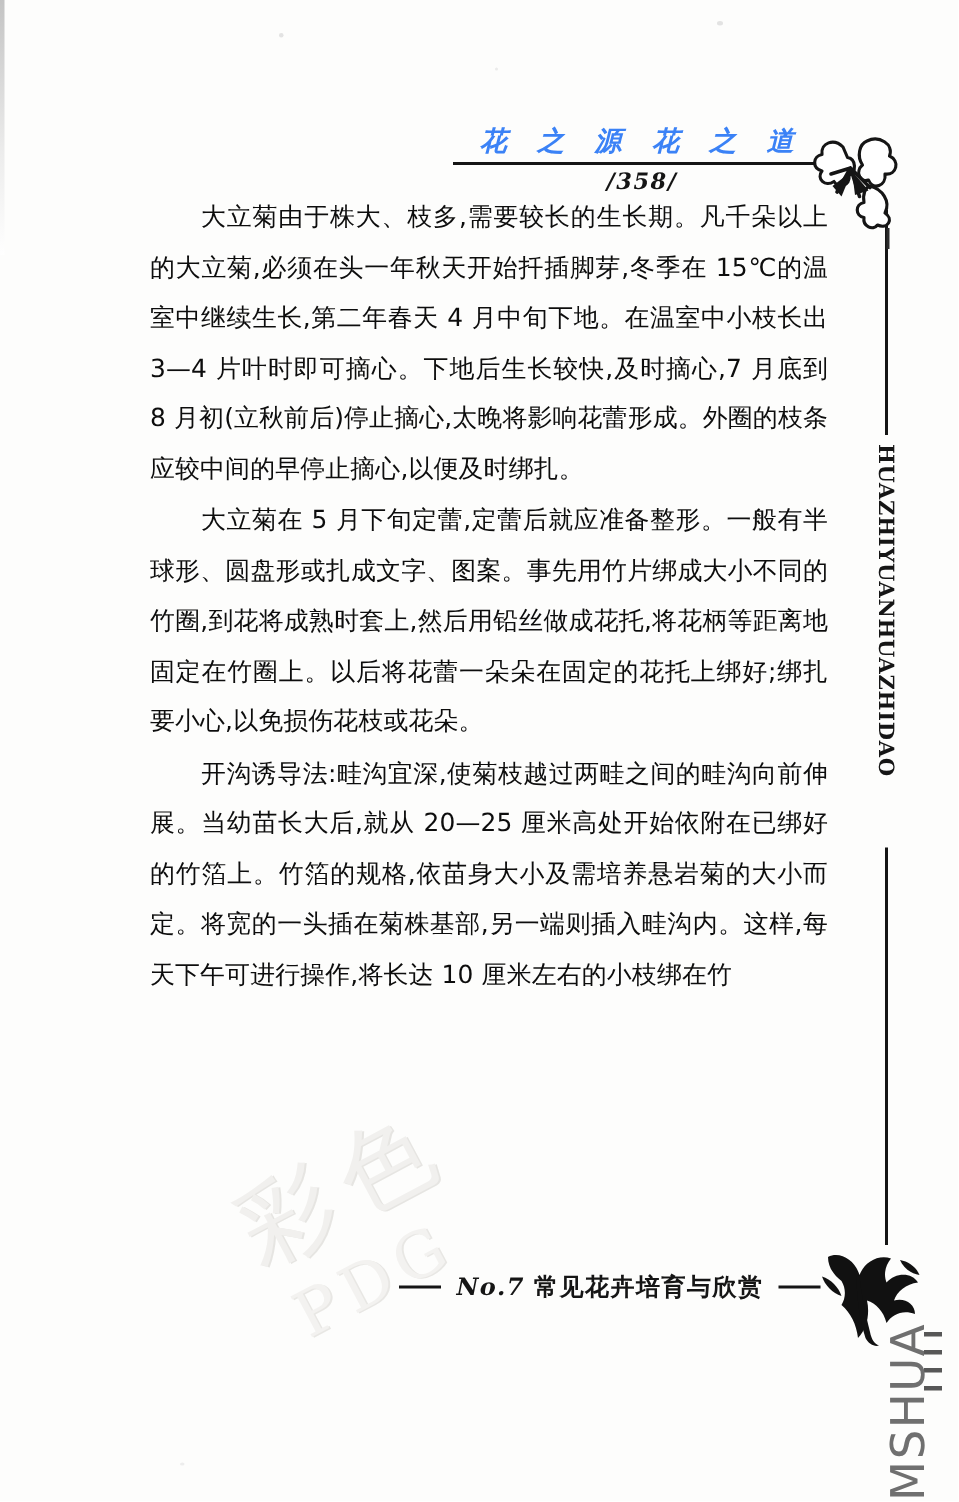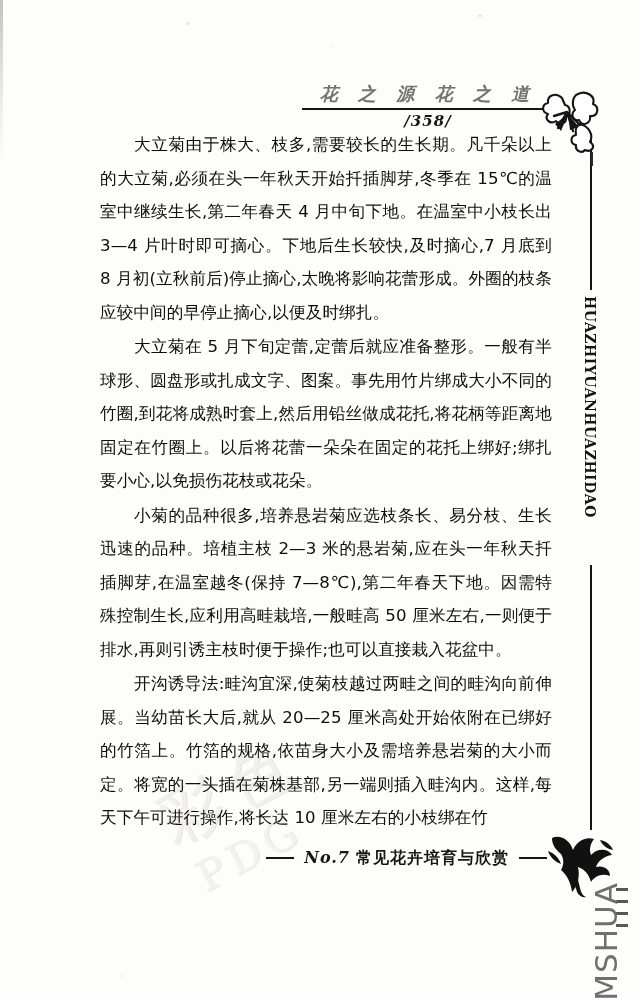--- a/index.html
+++ b/index.html
@@ -85,21 +85,21 @@
     left: 302px;
     top: 0;
     width: 252px;
   }
   .header-title {
     font-family: "DejaVu Serif", "Liberation Serif", serif;
     font-weight: 700;
     font-style: italic;
     font-size: 18px;
     letter-spacing: 7px;
-    color: #737373;
+    color: #3b82f6;
     text-align: center;
     padding: 0 10px 2px 10px;
     white-space: nowrap;
   }
   .header-rule {
     height: 2px;
     background: #151515;
     width: 100%;
   }
   .header-pageno {
@@ -327,21 +327,20 @@
 
   <div class="side-rule-top"></div>
   <div class="side-pinyin">
     <span>HUAZHIYUANHUAZHIDAO</span>
   </div>
   <div class="side-rule-bottom"></div>
 
   <div class="body-text">
     <p class="para indent">大立菊由于株大、枝多,需要较长的生长期。凡千朵以上的大立菊,必须在头一年秋天开始扦插脚芽,冬季在 15℃的温室中继续生长,第二年春天 4 月中旬下地。在温室中小枝长出 3—4 片叶时即可摘心。下地后生长较快,及时摘心,7 月底到 8 月初(立秋前后)停止摘心,太晚将影响花蕾形成。外圈的枝条应较中间的早停止摘心,以便及时绑扎。</p>
     <p class="para indent">大立菊在 5 月下旬定蕾,定蕾后就应准备整形。一般有半球形、圆盘形或扎成文字、图案。事先用竹片绑成大小不同的竹圈,到花将成熟时套上,然后用铅丝做成花托,将花柄等距离地固定在竹圈上。以后将花蕾一朵朵在固定的花托上绑好;绑扎要小心,以免损伤花枝或花朵。</p>
-    <p class="para indent">小菊的品种很多,培养悬岩菊应选枝条长、易分枝、生长迅速的品种。培植主枝 2—3 米的悬岩菊,应在头一年秋天扦插脚芽,在温室越冬(保持 7—8℃),第二年春天下地。因需特殊控制生长,应利用高畦栽培,一般畦高 50 厘米左右,一则便于排水,再则引诱主枝时便于操作;也可以直接栽入花盆中。</p>
     <p class="para indent">开沟诱导法:畦沟宜深,使菊枝越过两畦之间的畦沟向前伸展。当幼苗长大后,就从 20—25 厘米高处开始依附在已绑好的竹箔上。竹箔的规格,依苗身大小及需培养悬岩菊的大小而定。将宽的一头插在菊株基部,另一端则插入畦沟内。这样,每天下午可进行操作,将长达 10 厘米左右的小枝绑在竹</p>
   </div>
 
   <div class="footer">
     <span class="footer-line"></span>
     <span class="footer-text">
       <span class="no">No.7</span><span>常见花卉培育与欣赏</span>
     </span>
     <span class="footer-line"></span>
   </div>

